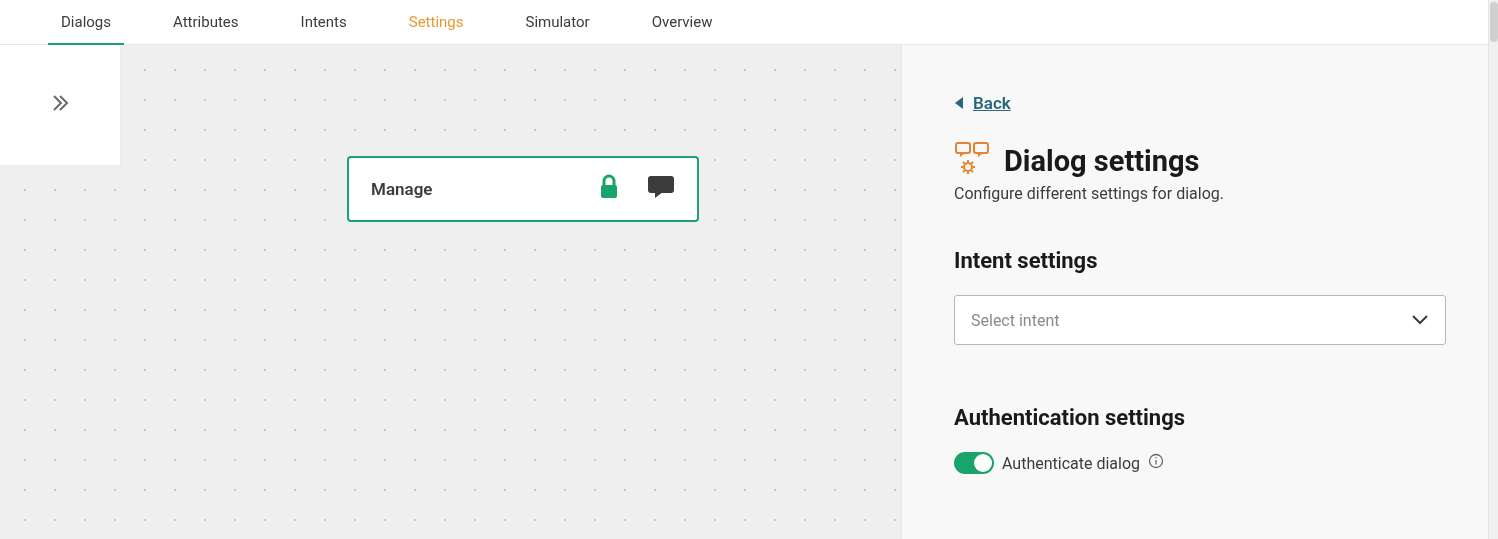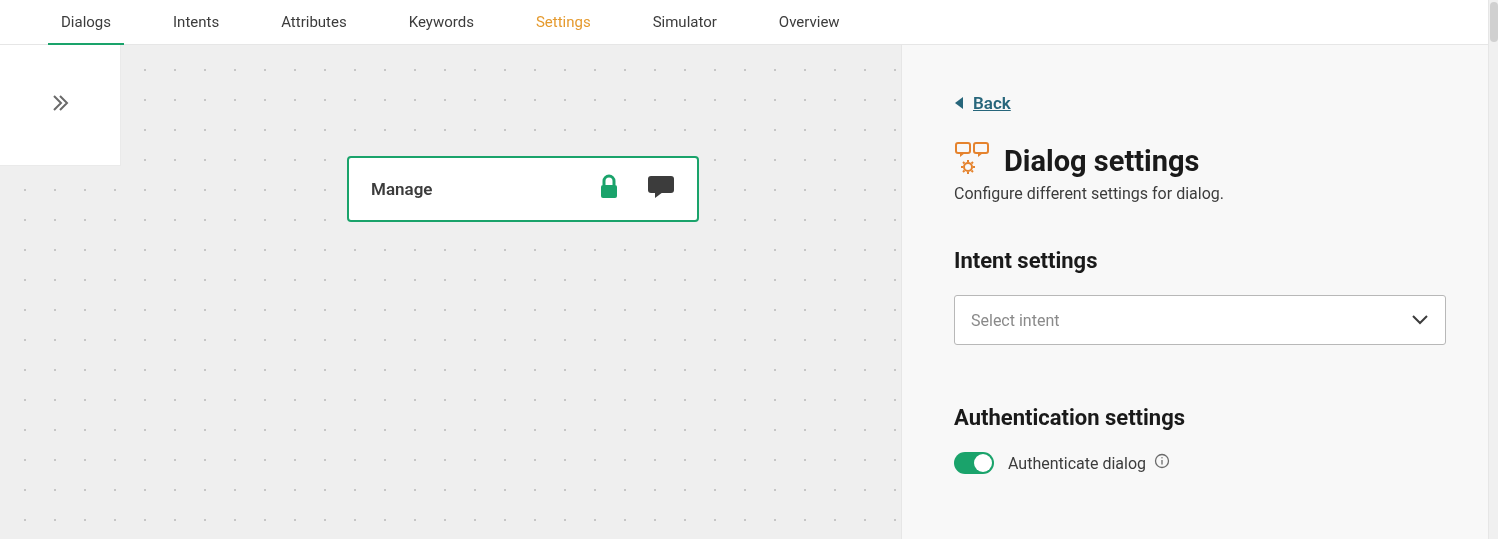--- a/index.html
+++ b/index.html
@@ -148,21 +148,21 @@
     justify-content: space-between;
     padding: 0 16px;
     color: #8a8a8a;
     font-size: 16px;
     cursor: pointer;
     margin-bottom: 60px;
   }
   .toggle-row {
     display: flex;
     align-items: center;
-    gap: 14px;
+    gap: 8px;
   }
   .toggle {
     width: 40px;
     height: 22px;
     border-radius: 11px;
     background: #1aa36b;
     position: relative;
     cursor: pointer;
   }
   .toggle::after {
@@ -197,23 +197,22 @@
     height: 40px;
     background: #d0d0d0;
     border-radius: 4px;
   }
 </style>
 </head>
 <body>
 
 <div class="tabs">
   <div class="tab active">Dialogs</div>
+  <div class="tab">Attributes</div>
   <div class="tab">Intents</div>
-  <div class="tab">Attributes</div>
-  <div class="tab">Keywords</div>
   <div class="tab highlight">Settings</div>
   <div class="tab">Simulator</div>
   <div class="tab">Overview</div>
 </div>
 
 <div class="main">
   <div class="canvas">
     <div class="expand-box">
       <span>
         <svg width="24" height="24" viewBox="0 0 24 24" fill="none" stroke="#6a6a6a" stroke-width="2">

